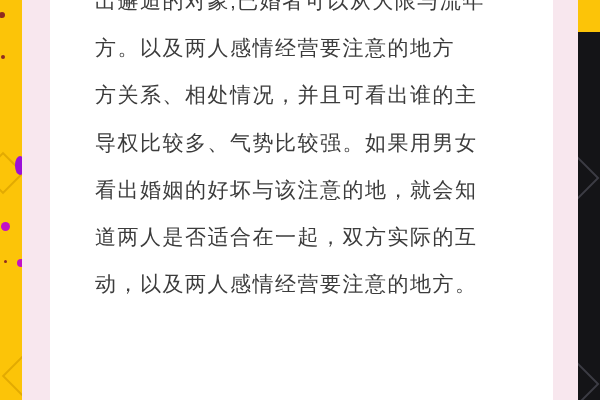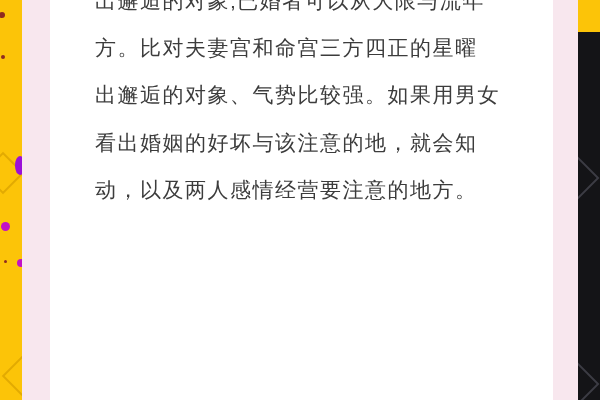--- a/index.html
+++ b/index.html
@@ -56,23 +56,25 @@
     <span class="dec dot dot-d"></span>
     <span class="dec dot dot-e"></span>
     <span class="dec diamond diamond-y2"></span>
   </div>
 
   <div class="band band-pink-left"></div>
 
   <div class="band band-content">
     <div class="text-block">
       <div class="line">出邂逅的对象;已婚者可以从大限与流年</div>
-      <div class="line">方。比对夫妻宫和命宫三方四正的星曜</div>
-      <div class="line">出邂逅的对象、气势比较强。如果用男女</div>
+      <div class="line">方。以及两人感情经营要注意的地方</div>
+      <div class="line">方关系、相处情况，并且可看出谁的主</div>
+      <div class="line">导权比较多、气势比较强。如果用男女</div>
       <div class="line">看出婚姻的好坏与该注意的地，就会知</div>
+      <div class="line">道两人是否适合在一起，双方实际的互</div>
       <div class="line">动，以及两人感情经营要注意的地方。</div>
     </div>
   </div>
 
   <div class="band band-pink-right"></div>
 
   <div class="band band-black-right">
     <span class="dec yellow-corner"></span>
     <span class="dec diamond diamond-k1"></span>
     <span class="dec diamond diamond-k2"></span>

